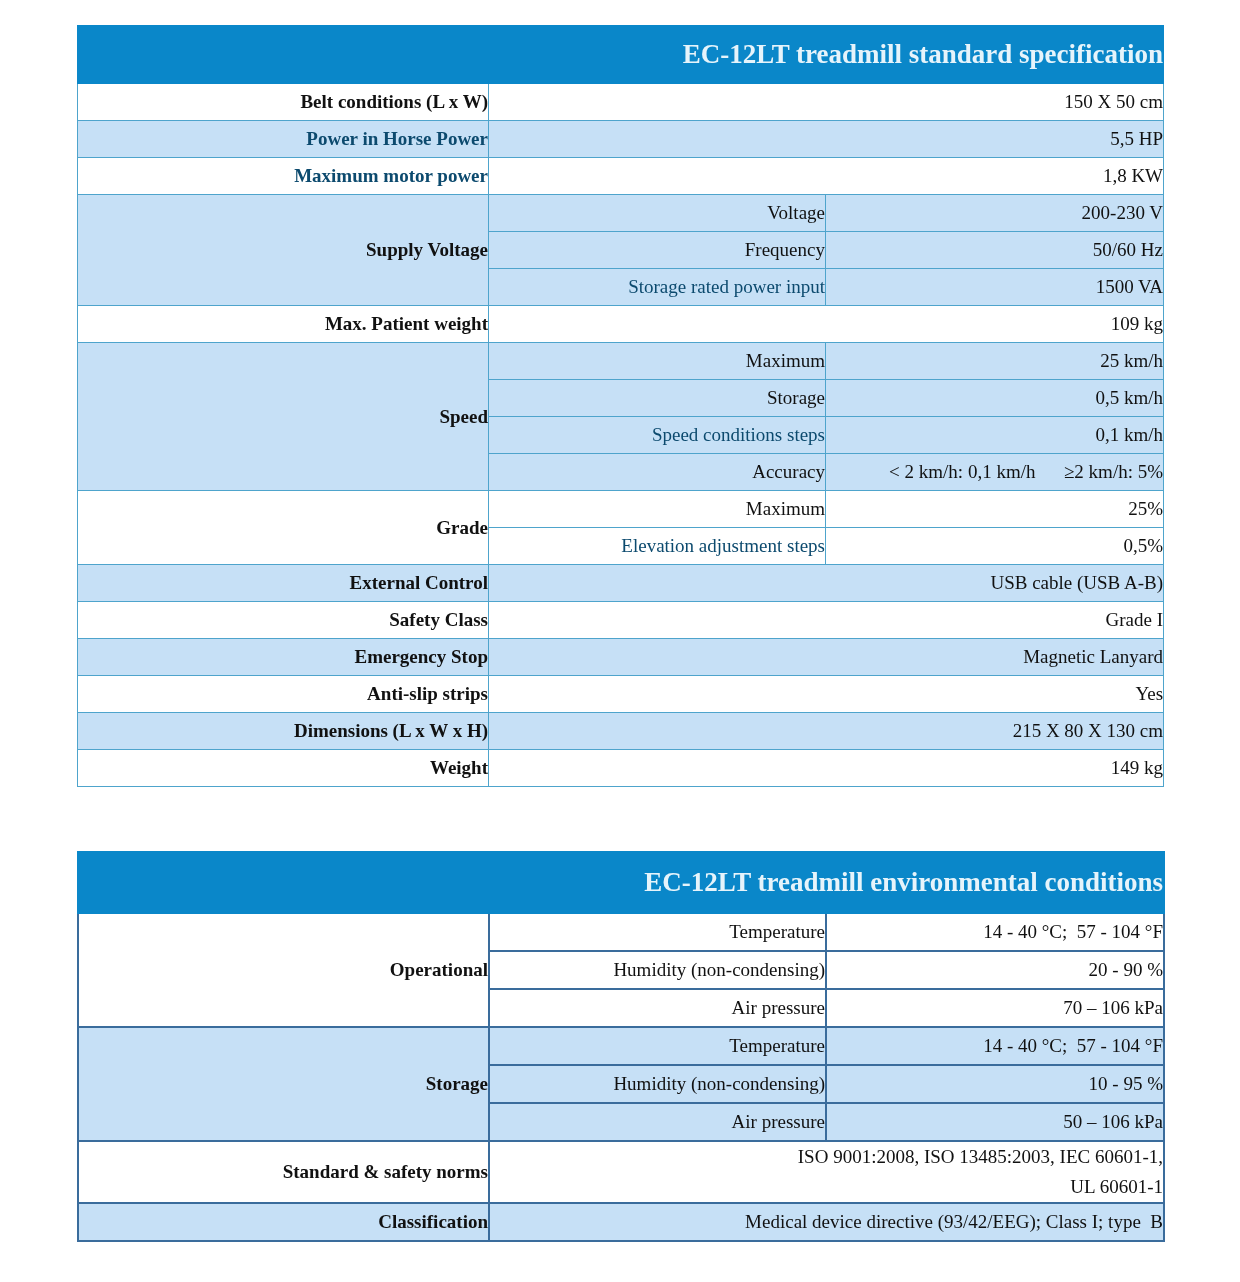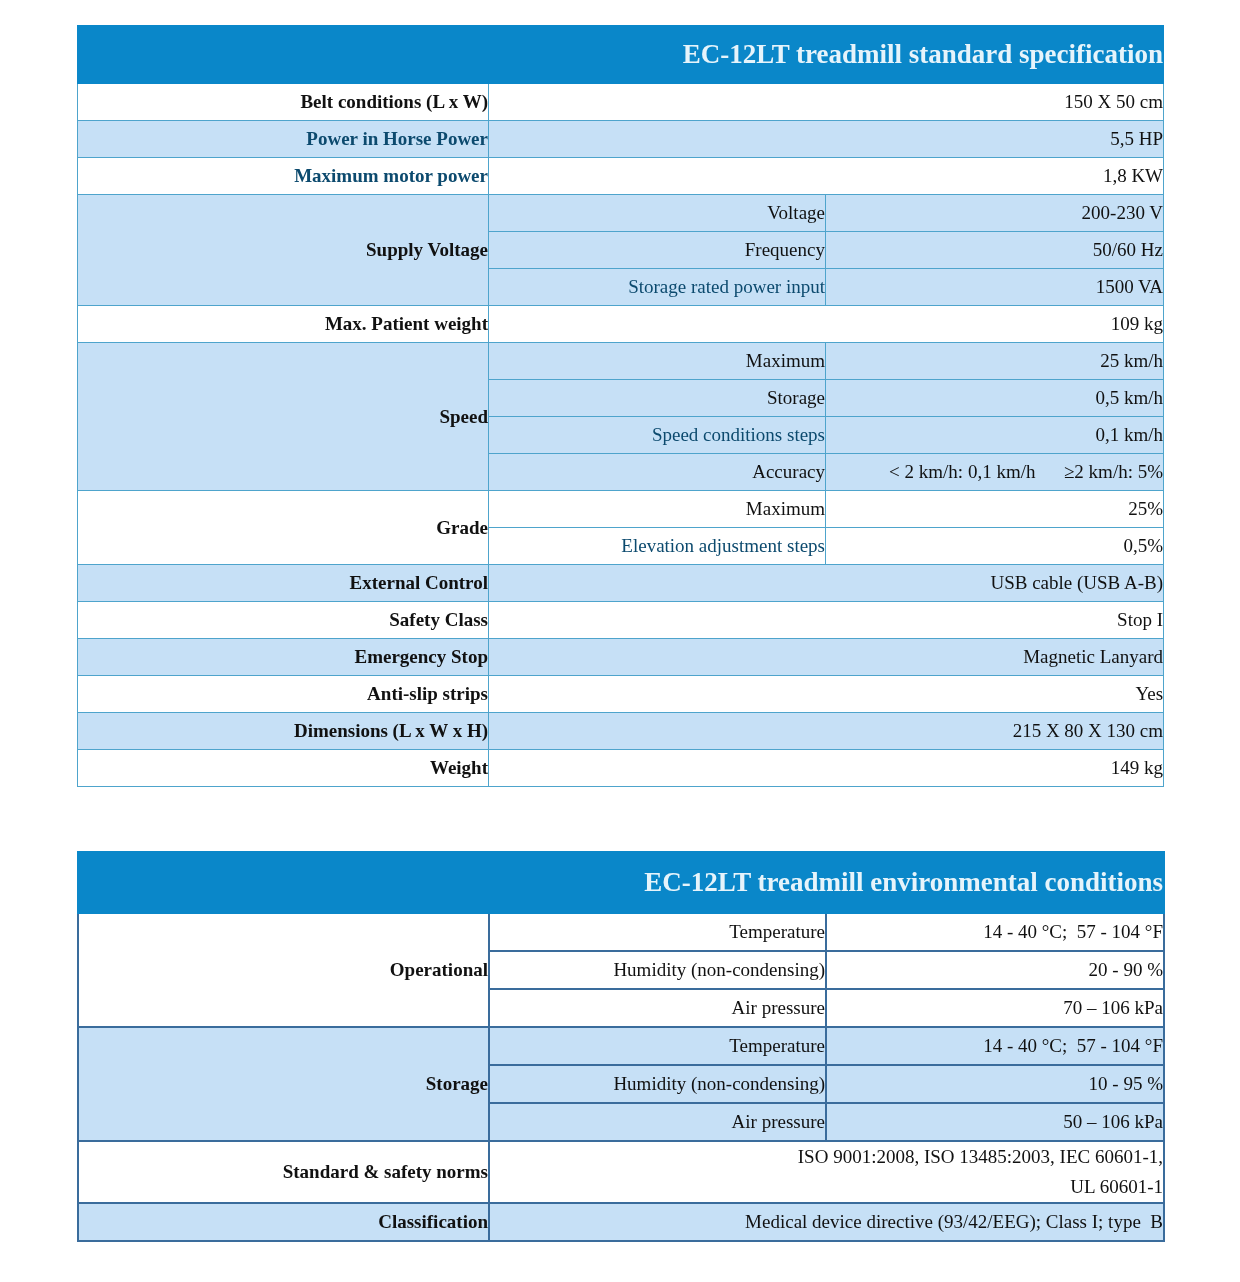--- a/index.html
+++ b/index.html
@@ -97,21 +97,21 @@
     <td class="gray">Elevation adjustment steps</td>
     <td>0,5%</td>
   </tr>
 
   <tr class="b">
     <td class="lbl">External Control</td>
     <td colspan="2">USB cable (USB A-B)</td>
   </tr>
   <tr class="w">
     <td class="lbl">Safety Class</td>
-    <td colspan="2">Stop I</td>
+    <td colspan="2">Grade I</td>
   </tr>
   <tr class="b">
     <td class="lbl">Emergency Stop</td>
     <td colspan="2">Magnetic Lanyard</td>
   </tr>
   <tr class="w">
     <td class="lbl">Anti-slip strips</td>
     <td colspan="2">Yes</td>
   </tr>
   <tr class="b">

